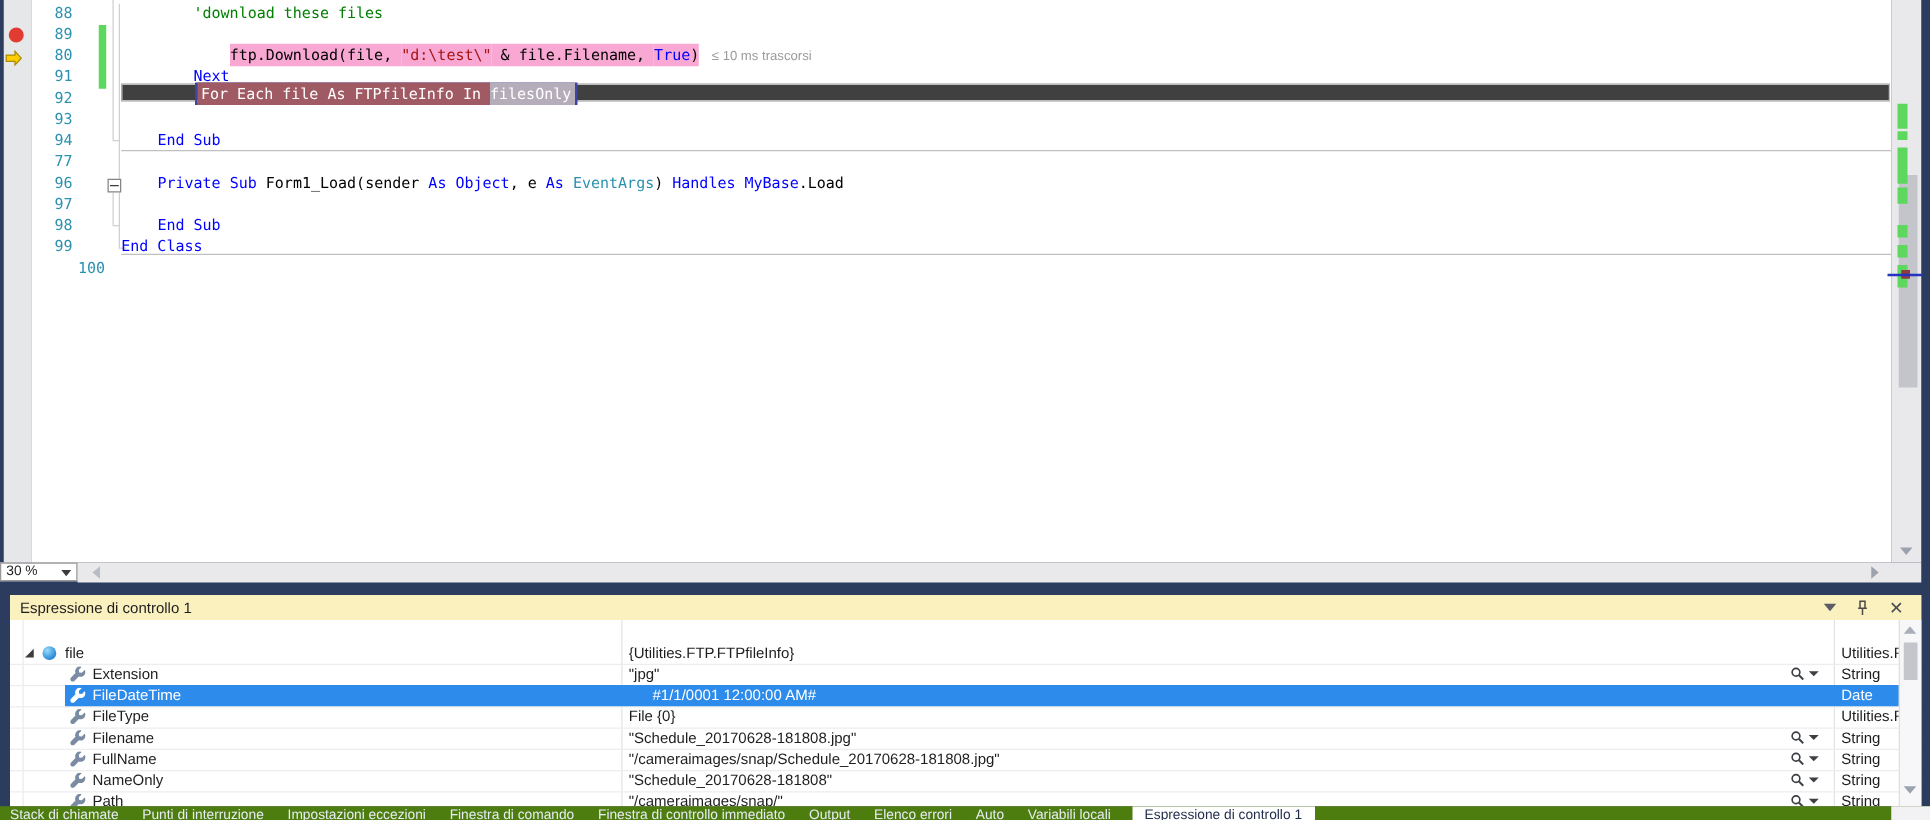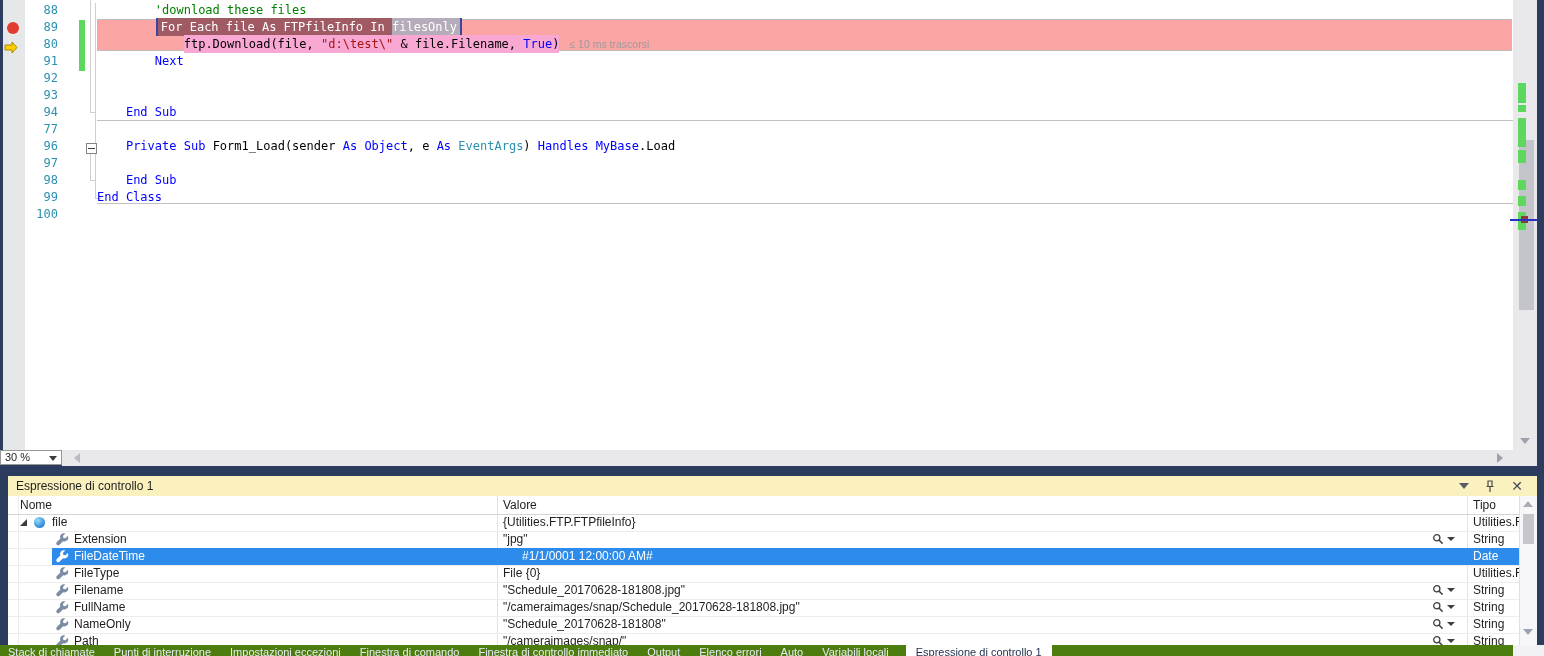--- a/index.html
+++ b/index.html
@@ -9,21 +9,21 @@
   
   .editor{position:absolute;left:0;top:0;width:1544px;height:466px;}
   .bp-margin{position:absolute;left:3px;top:0;width:22px;height:450px;background:#e6e7e8;}
   .editor-white{position:absolute;left:25px;top:0;width:1488px;height:450px;background:#ffffff;}
   .gutter-num{position:absolute;left:25px;width:33px;height:17px;line-height:17px;text-align:right;
     color:#2b91af;font:12px "DejaVu Sans Mono",monospace;}
   .change-bar{position:absolute;left:79px;top:20px;width:6px;height:51px;background:#5dd75d;}
   .struct-line{position:absolute;background:#cfcfcf;}
   .code-line{position:absolute;left:97px;height:17px;line-height:17px;white-space:pre;
     font:12px "DejaVu Sans Mono",monospace;color:#000;}
-  .code-line.rowbox{background:#fca5a5;border:1px solid #bdbdbd;width:1415px;box-sizing:border-box;height:32px;}
+  .code-line.rowbox{background:#404040;border:1px solid #bdbdbd;width:1415px;box-sizing:border-box;height:14px;margin-top:48px;}
   .kw{color:#0000ff}.comment{color:#008000}.str{color:#a31515}.type{color:#2b91af}.plain{color:#000}
   .y{background:#f9a8d4;padding:2px 0;}
   .bpwrap{border:2px solid #3c45a5;}
   .bp{background:#a05a64;color:#fff;padding:2px 0 2px 3px;}
   .bpsel{background:#b5adb9;color:#fff;padding:2px 3px 2px 0;}
   .perf{color:#9b9b9b;font:10.5px "Liberation Sans",sans-serif;margin-left:10px;}
   .bp-dot{position:absolute;left:7px;top:22px;width:12px;height:12px;border-radius:50%;background:#e13b32;}
   .step-arrow{position:absolute;left:4px;top:40px;}
   .outline-box{position:absolute;left:86px;top:143px;width:9px;height:9px;border:1px solid #848484;background:#fff;}
   .outline-box::after{content:"";position:absolute;left:1px;right:1px;top:4px;height:1px;background:#3c3c3c;}
@@ -98,21 +98,21 @@
         <div class="gutter-num" style="top: 37px;">80</div>
         <div class="gutter-num" style="top: 54px;">91</div>
         <div class="gutter-num" style="top: 71px;">92</div>
         <div class="gutter-num" style="top: 88px;">93</div>
         <div class="gutter-num" style="top: 105px;">94</div>
         <div class="gutter-num" style="top: 122px;">77</div>
         <div class="gutter-num" style="top: 139px;">96</div>
         <div class="gutter-num" style="top: 156px;">97</div>
         <div class="gutter-num" style="top: 173px;">98</div>
         <div class="gutter-num" style="top: 190px;">99</div>
-        <div class="gutter-num" style="top: 207px;">100</div>
+        <div class="gutter-num" style="top: 207px; padding-left: 26px;">100</div>
       </div>
 
     <div class="change-bar"></div>
 
     <div class="struct-line" style="left:90px;top:0;width:1px;height:113px;"></div>
     <div class="struct-line" style="left:91px;top:112px;width:5px;height:1px;"></div>
     <div class="struct-line" style="left:95px;top:3px;width:1px;height:196px;"></div>
     <div class="struct-line" style="left:96px;top:198px;width:5px;height:1px;"></div>
     <div class="struct-line" style="left:90px;top:152px;width:1px;height:29px;"></div>
     <div class="struct-line" style="left:91px;top:180px;width:5px;height:1px;"></div>
@@ -178,25 +178,20 @@
       </span>
       <span class="wh-btn wh-close">
           <span>✕</span>
         </span>
     </div>
 
     <div class="grid">
       <div class="col-sep" style="left:489px;"></div>
       <div class="col-sep" style="left:1459px;"></div>
       <div class="struct-line" style="left:10px;top:0;bottom:0;width:1px;height:149px;background:#ececec;"></div>
-      <div class="grid-header">
-        <span style="left:12px;">Nome</span>
-        <span style="left:495px;">Valore</span>
-        <span style="left:1465px;">Tipo</span>
-      </div>
       <div id="watch-rows">
           <div class="watch-row" style="top: 18px;">
             <div class="expander"></div>
             <div class="obj-icon"></div>
             <div class="cell" style="left: 44px;">file</div>
             <div class="cell" style="left: 495px; width: 925px;">{Utilities.FTP.FTPfileInfo}</div>
             <div class="cell" style="left: 1465px; width: 55px;">Utilities.F</div>
           </div>
           <div class="watch-row" style="top: 35px;">
             <div class="wrench" style="left: 48px;"><svg width="13" height="13" viewBox="0 0 14 14">

